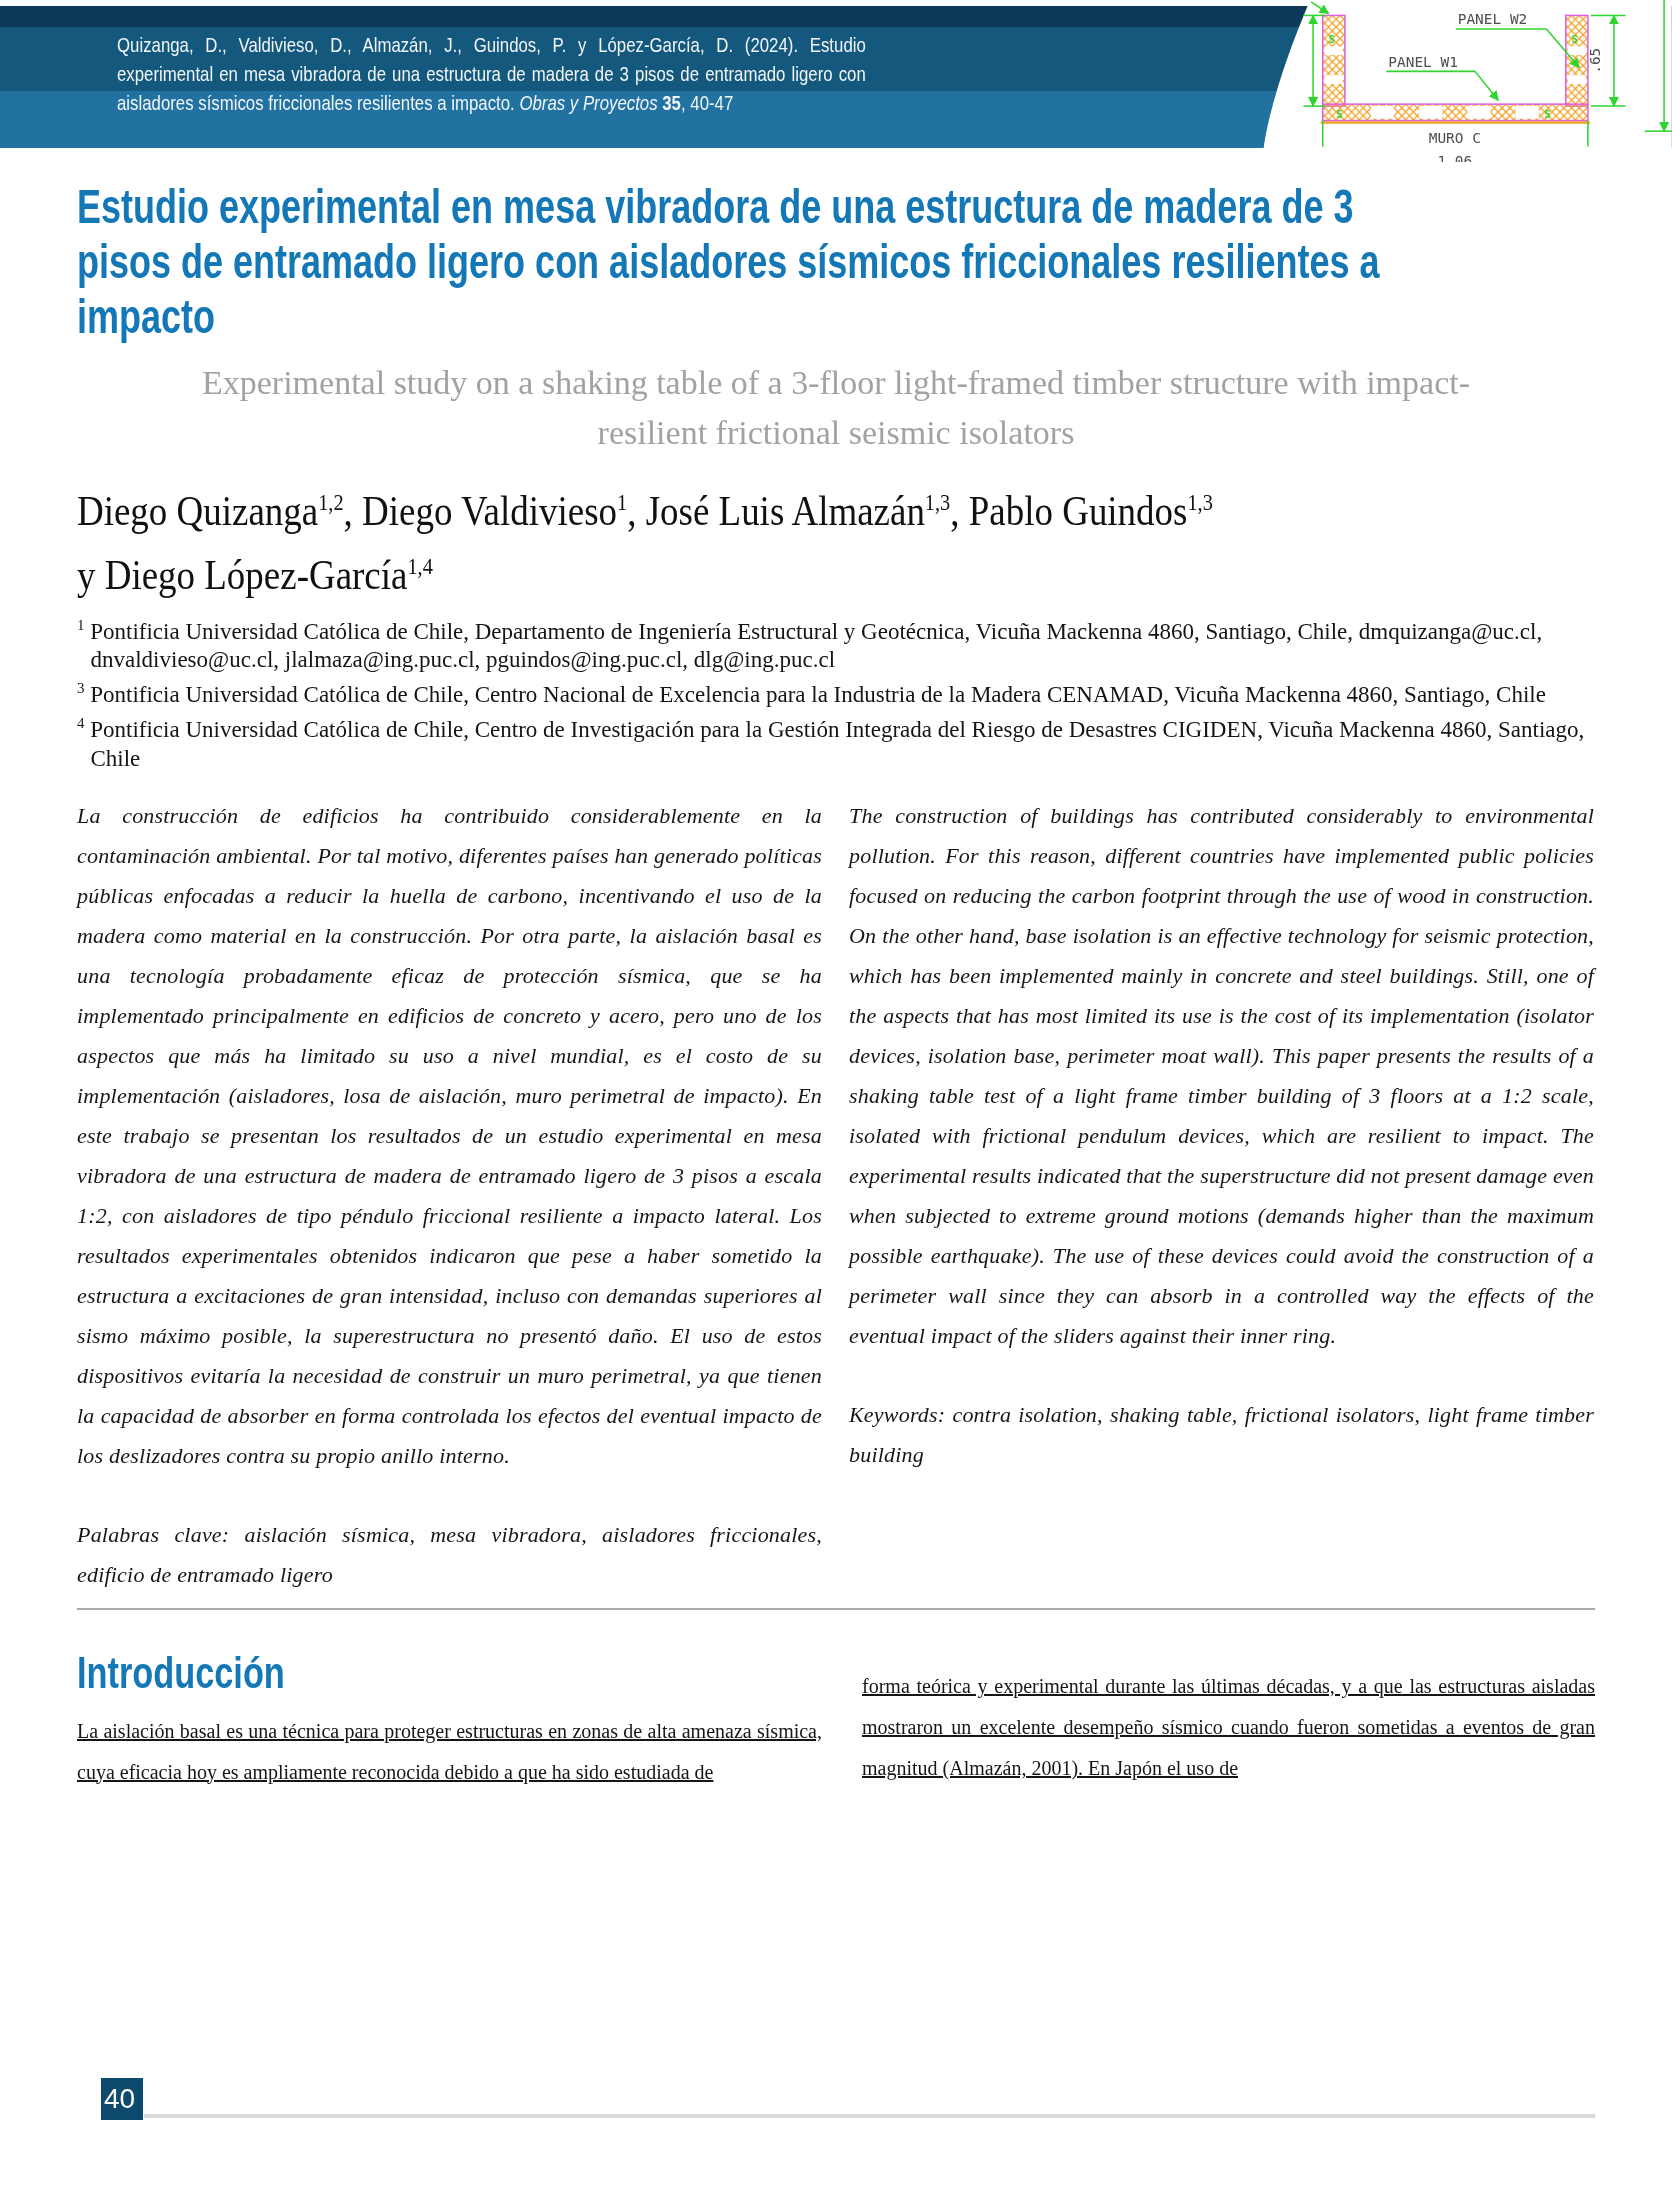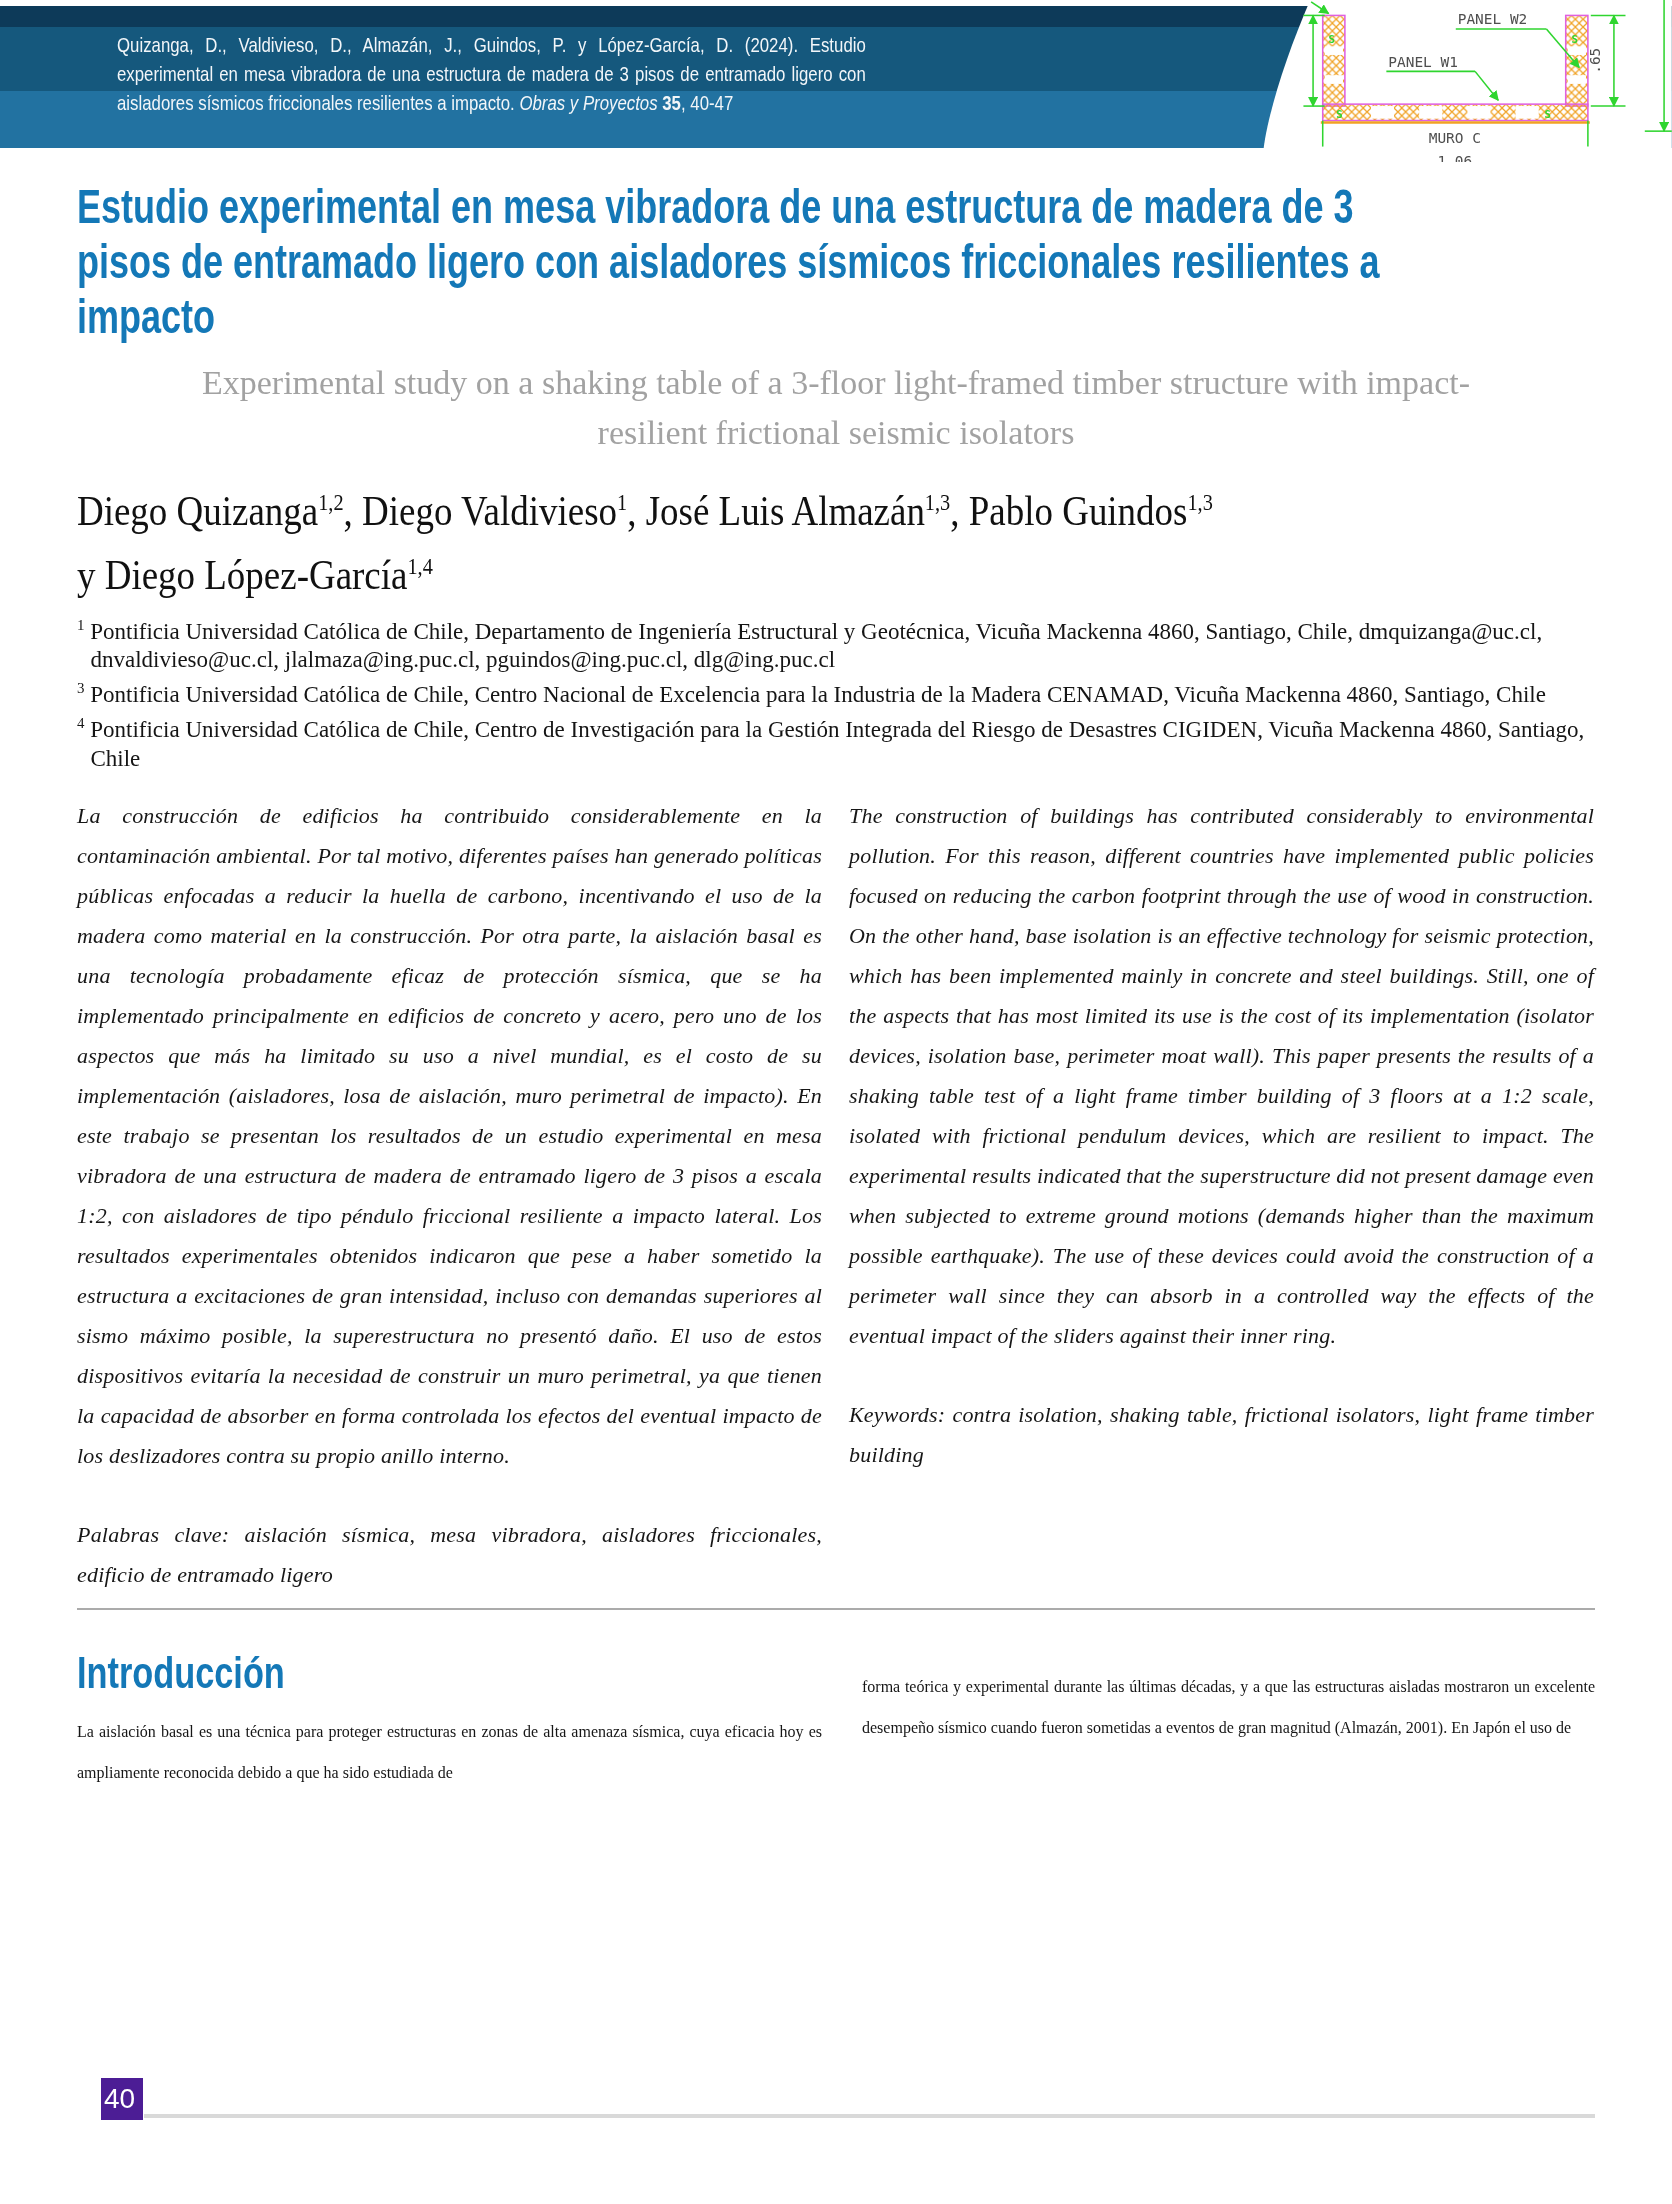--- a/index.html
+++ b/index.html
@@ -52,26 +52,26 @@
     text-align: justify; letter-spacing: 0.2px;
   }
   .keywords { margin-top: 39px; }
   .divider { margin: 13.5px 0 0 0; border: none; border-top: 2.9px solid #ababab; }
   .intro-row { display: flex; gap: 40px; margin-top: 37px; }
   .intro-heading {
     margin: 0; font-family: "Liberation Sans", sans-serif; font-weight: bold;
     font-size: 44px; line-height: 52px; color: #1478b7;
     width: 954px; transform: scaleX(0.78); transform-origin: 0 0;
   }
-  .intro-text { margin: 11.6px 0 0 0; font-size: 16px; line-height: 41px; text-align: justify; }
+  .intro-text { margin: 11.6px 0 0 0; font-size: 20px; line-height: 41px; text-align: justify; text-decoration: underline; }
   .intro-text-right { margin-top: 19.3px; }
   
   .page-num {
     position: absolute; left: 101px; top: 2078px; width: 42px; height: 42px;
-    background: #4c1d95; color: #ffffff; font-family: "Liberation Sans", sans-serif;
+    background: #0c4a6e; color: #ffffff; font-family: "Liberation Sans", sans-serif;
     font-size: 28px; line-height: 42px; padding-left: 2.9px;
   }
   .footer-line { position: absolute; left: 144px; top: 2114px; width: 1451px; height: 3.9px; background: #d9d9d9; }
 </style>
 </head>
 <body>
 
 <div class="page">
 
   <div class="band band1"></div>

